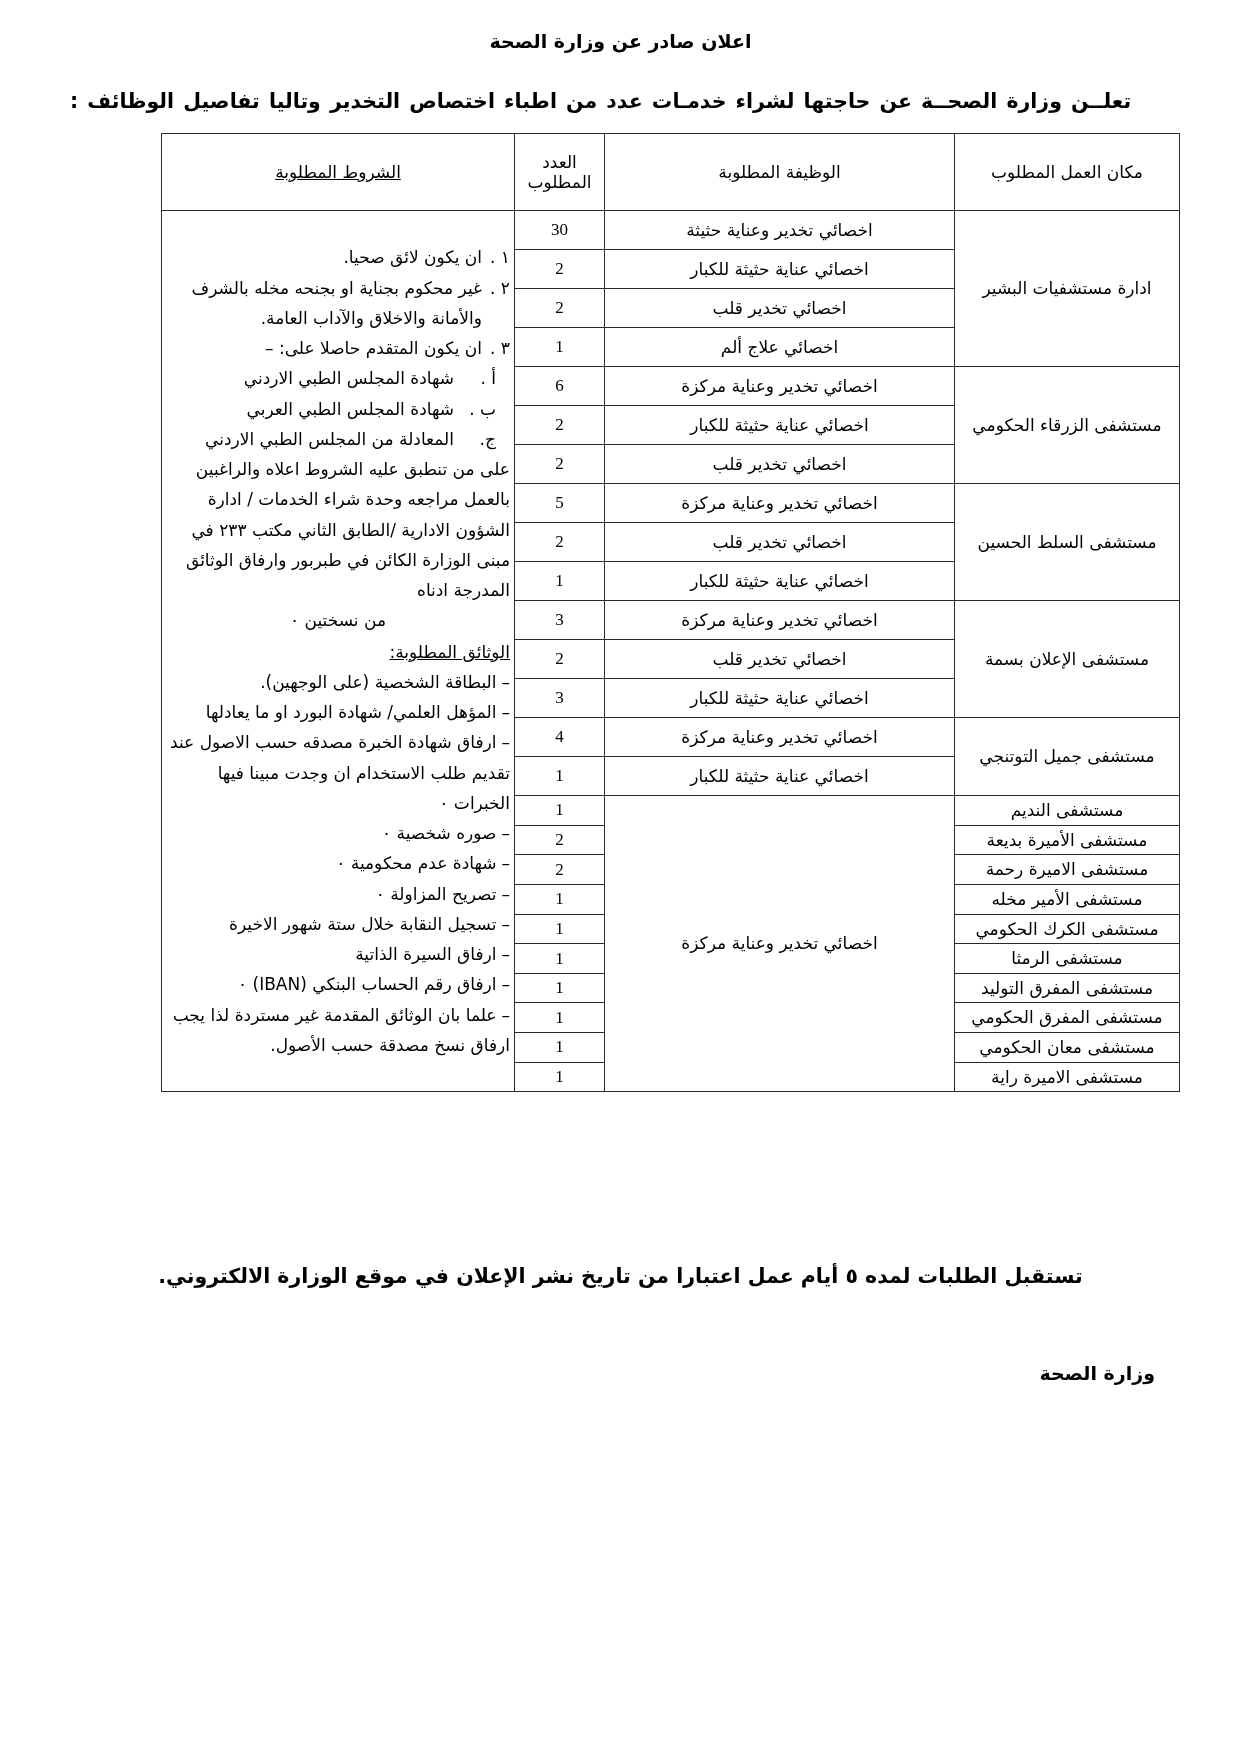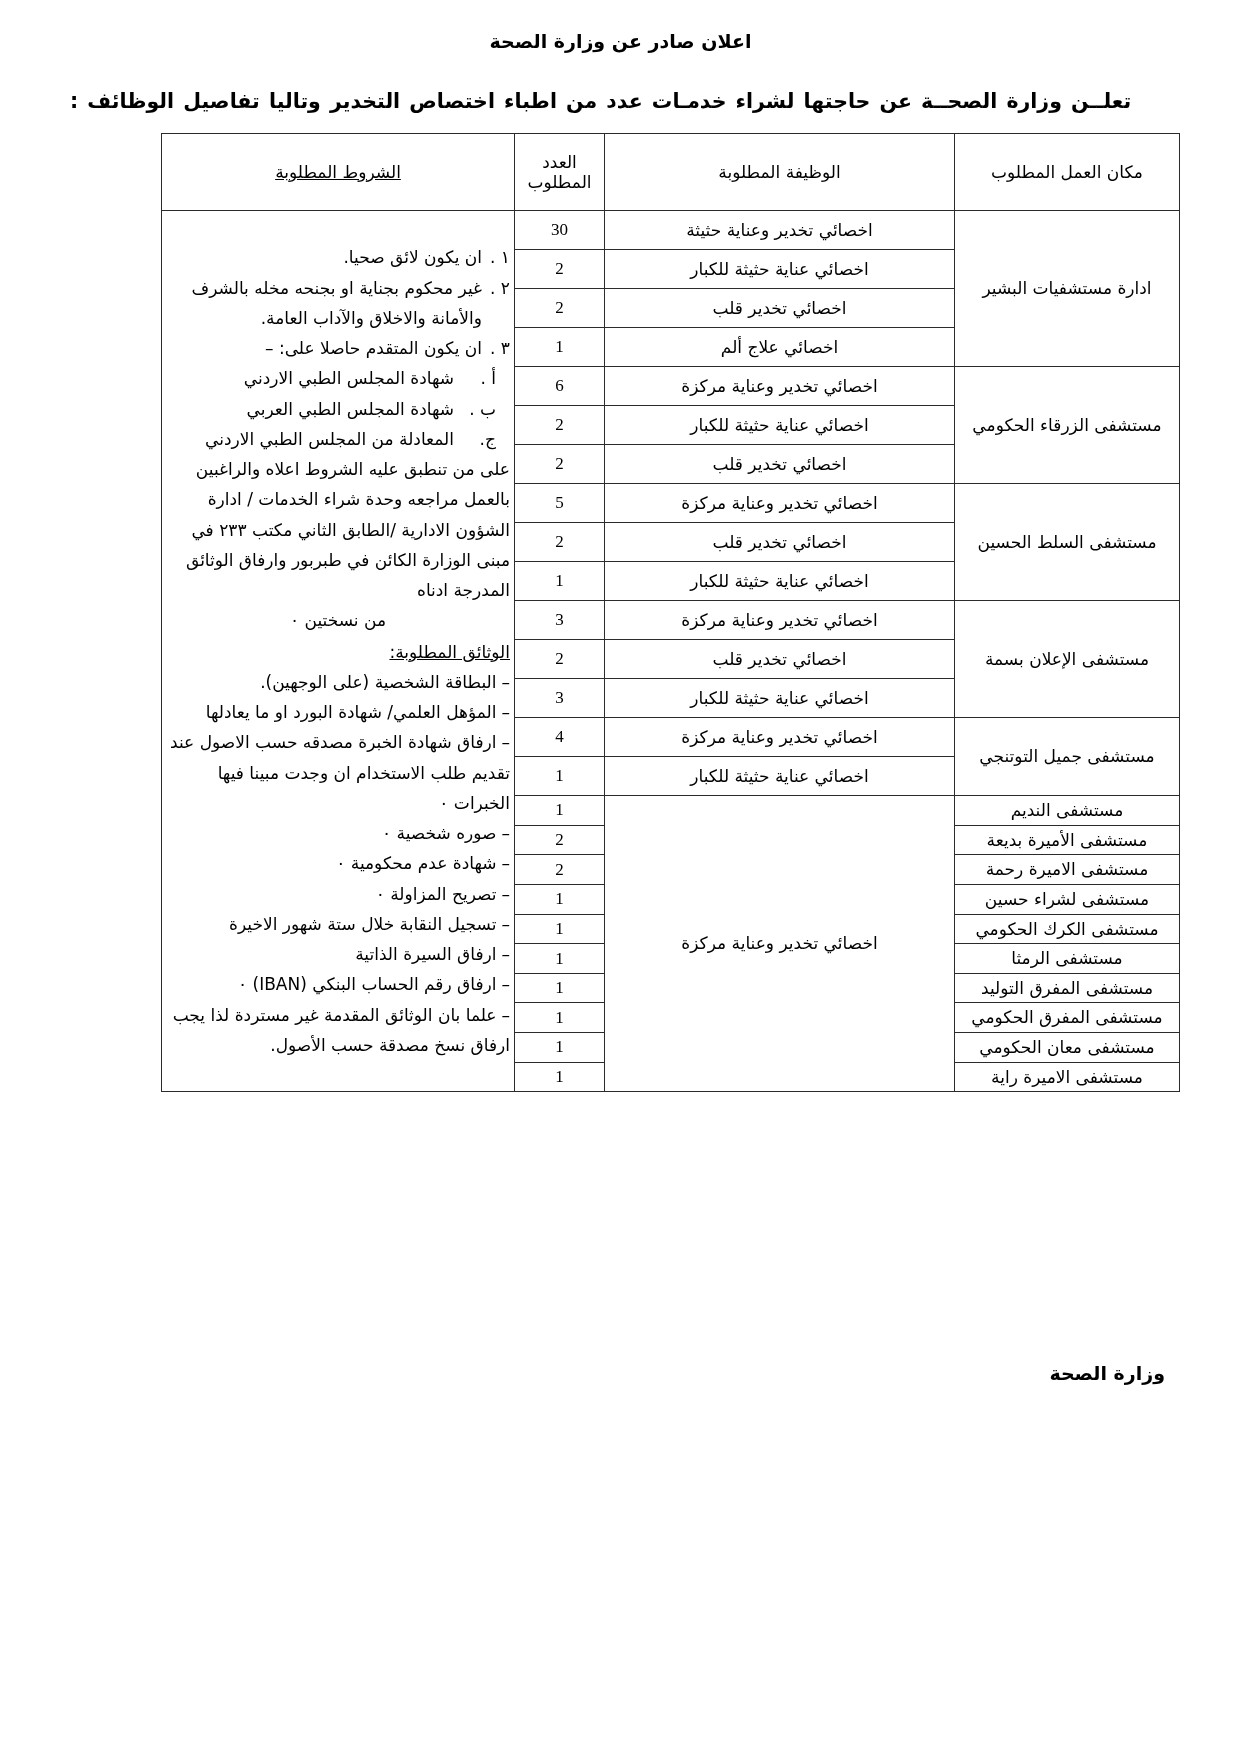--- a/index.html
+++ b/index.html
@@ -155,21 +155,21 @@
     right: 70px;
     left: 70px;
     text-align: center;
     font-weight: bold;
     font-size: 20.5px;
     line-height: 1.4;
   }
   .doc-sign {
     position: absolute;
     top: 1362px;
-    right: 76px;
+    right: 86px;
     font-weight: bold;
     font-size: 19px;
     text-align: right;
   }
 </style>
 </head>
 <body>
 
 <div class="page">
 
@@ -345,21 +345,21 @@
         </tr>
         <tr>
           <td class="place">مستشفى الأميرة بديعة</td>
           <td class="num">2</td>
         </tr>
         <tr>
           <td class="place">مستشفى الاميرة رحمة</td>
           <td class="num">2</td>
         </tr>
         <tr>
-          <td class="place">مستشفى لشراء حسين</td>
+          <td class="place">مستشفى الأمير مخله</td>
           <td class="num">1</td>
         </tr>
         <tr>
           <td class="place">مستشفى الكرك الحكومي</td>
           <td class="num">1</td>
         </tr>
         <tr>
           <td class="place">مستشفى الرمثا</td>
           <td class="num">1</td>
         </tr>
@@ -376,16 +376,17 @@
           <td class="num">1</td>
         </tr>
         <tr>
           <td class="place">مستشفى الاميرة راية</td>
           <td class="num">1</td>
         </tr>
       </tbody>
     </table>
   </div>
 
+  <div class="doc-footer">تستقبل الطلبات لمده ٥ أيام عمل اعتبارا من تاريخ نشر الإعلان في موقع الوزارة الالكتروني.</div>
 
   <div class="doc-sign">وزارة الصحة</div>
 
 </div>
 
 </body></html>

